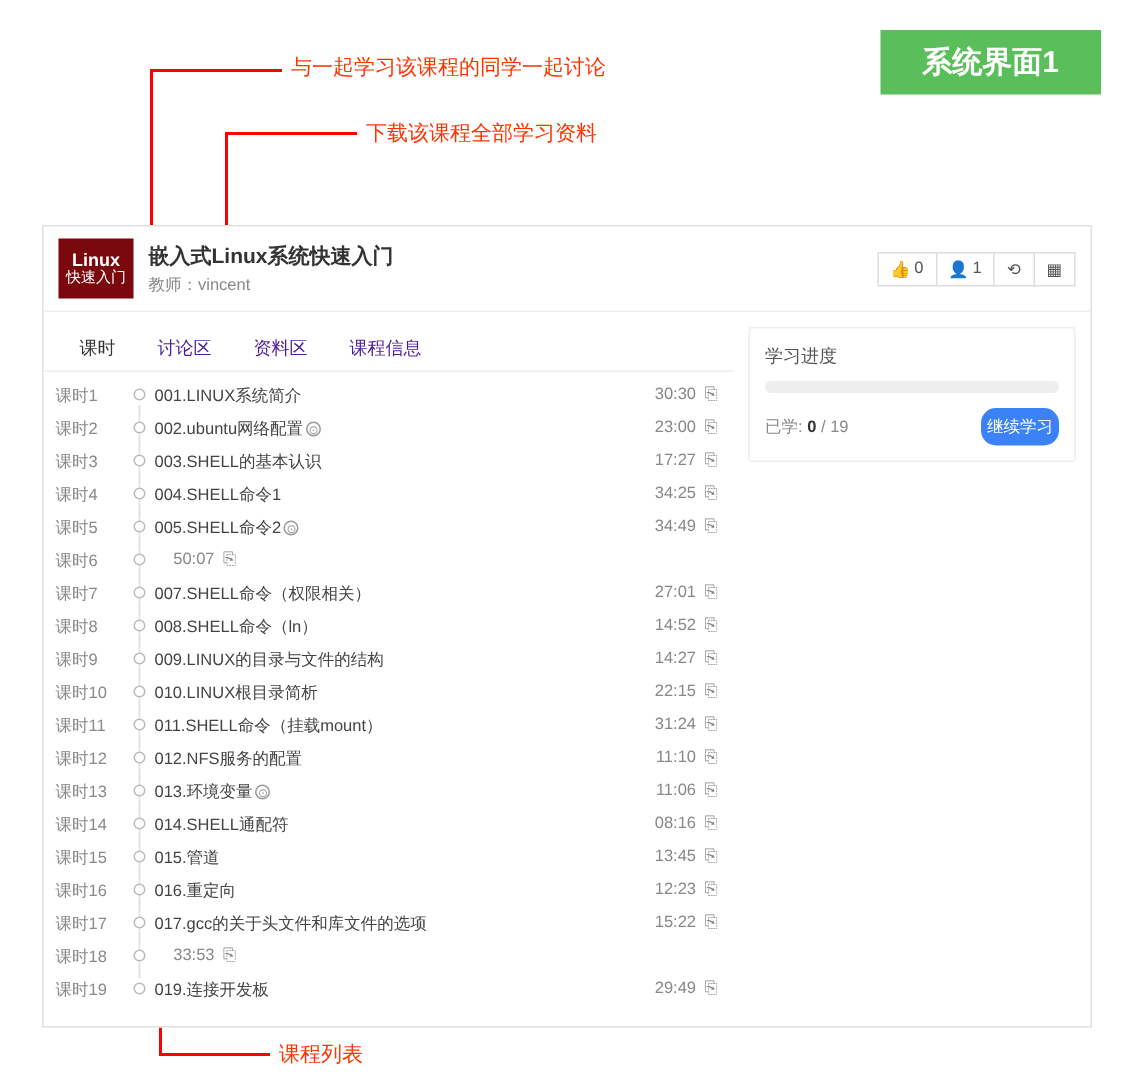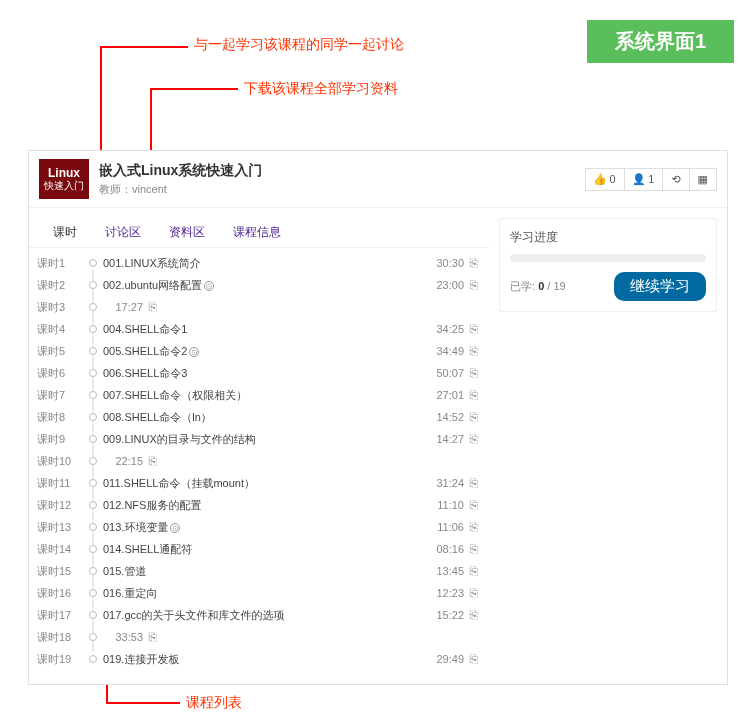--- a/index.html
+++ b/index.html
@@ -80,22 +80,22 @@
   .lesson-row .time { width:40px; text-align:right; color:#888; font-size:11px; }
   .lesson-row .dl { width:14px; text-align:center; color:#888; font-size:11px; cursor:pointer; margin-left:3px; }
 
   .progress-card { border:1px solid #eee; padding:10px; border-radius:2px; }
   .progress-title { font-size:12px; color:#555; margin-bottom:8px; }
   .progress-bar { height:8px; background:#eee; border-radius:4px; margin-bottom:10px; }
   .progress-row { display:flex; justify-content:space-between; align-items:center; }
   .progress-text { font-size:11px; color:#888; }
   .progress-text b { color:#333; }
   .cont-btn {
-    background:#0369a1; color:#fff; border:none;
-    padding:5px 16px; border-radius:10px; font-size:15px; cursor:pointer;
+    background:#3b82f6; color:#fff; border:none;
+    padding:5px 4px; border-radius:10px; font-size:11px; cursor:pointer;
   }
 
   
   .info-ico {
     display:inline-block; width:10px; height:10px;
     border:1px solid #999; border-radius:50%;
     font-size:8px; line-height:10px; text-align:center; color:#999;
     margin-left:2px; vertical-align:middle;
   }
 </style>
@@ -180,20 +180,21 @@
               </span>
               <span class="name">002.ubuntu网络配置<span class="info-ico">⊙</span></span>
               <span class="time">23:00</span>
               <span class="dl">⎘</span>
             </div>
             <div class="lesson-row">
               <span class="code">课时3</span>
               <span class="dot-col">
                 <span class="dot"></span>
               </span>
+              <span class="name">003.SHELL的基本认识</span>
               <span class="time">17:27</span>
               <span class="dl">⎘</span>
             </div>
             <div class="lesson-row">
               <span class="code">课时4</span>
               <span class="dot-col">
                 <span class="dot"></span>
               </span>
               <span class="name">004.SHELL命令1</span>
               <span class="time">34:25</span>
@@ -206,21 +207,20 @@
               </span>
               <span class="name">005.SHELL命令2<span class="info-ico">⊙</span></span>
               <span class="time">34:49</span>
               <span class="dl">⎘</span>
             </div>
             <div class="lesson-row">
               <span class="code">课时6</span>
               <span class="dot-col">
                 <span class="dot"></span>
               </span>
-              <span class="name">006.SHELL命令3</span>
               <span class="time">50:07</span>
               <span class="dl">⎘</span>
             </div>
             <div class="lesson-row">
               <span class="code">课时7</span>
               <span class="dot-col">
                 <span class="dot"></span>
               </span>
               <span class="name">007.SHELL命令（权限相关）</span>
               <span class="time">27:01</span>
@@ -242,20 +242,21 @@
               </span>
               <span class="name">009.LINUX的目录与文件的结构</span>
               <span class="time">14:27</span>
               <span class="dl">⎘</span>
             </div>
             <div class="lesson-row">
               <span class="code">课时10</span>
               <span class="dot-col">
                 <span class="dot"></span>
               </span>
+              <span class="name">010.LINUX根目录简析</span>
               <span class="time">22:15</span>
               <span class="dl">⎘</span>
             </div>
             <div class="lesson-row">
               <span class="code">课时11</span>
               <span class="dot-col">
                 <span class="dot"></span>
               </span>
               <span class="name">011.SHELL命令（挂载mount）</span>
               <span class="time">31:24</span>

